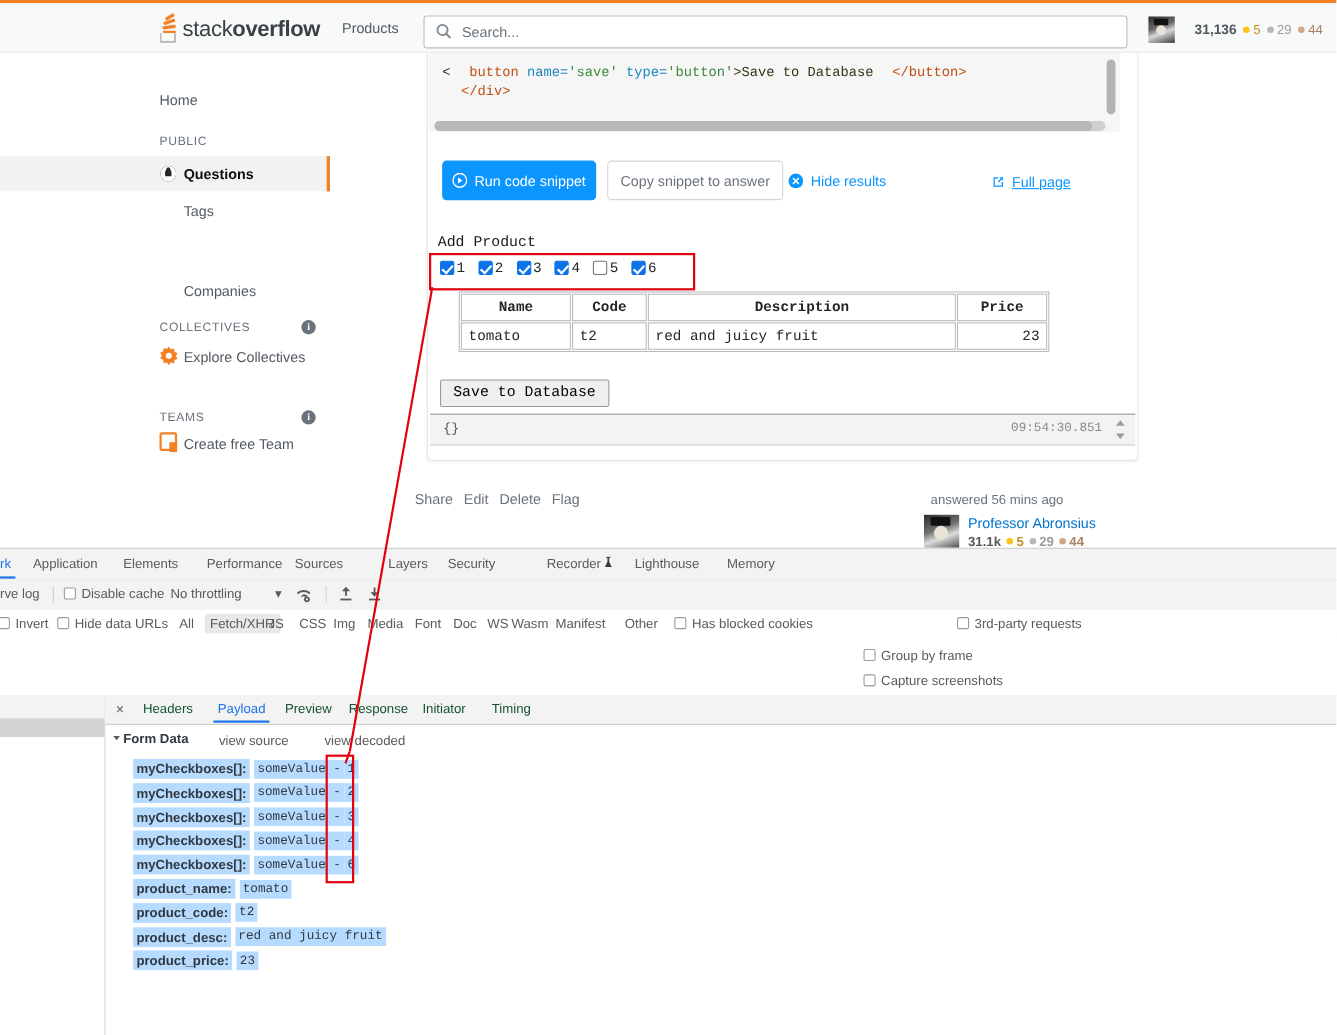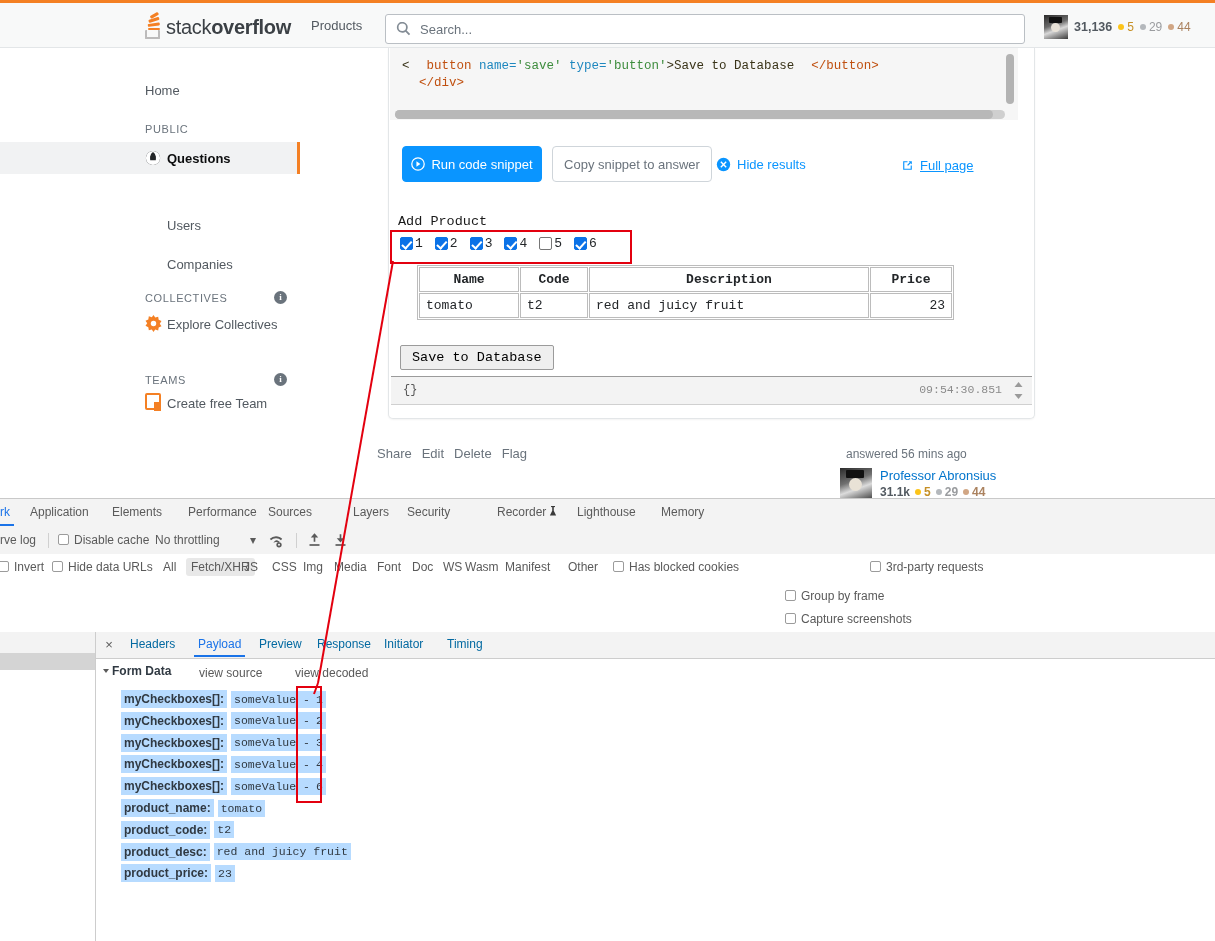--- a/index.html
+++ b/index.html
@@ -28,21 +28,21 @@
     border:1px solid #babfc4;border-radius:3px;background:#fff;}
   #so-search-icon{position:absolute;left:10px;top:6px;width:15px;height:15px;}
   #so-search-input{position:absolute;left:32px;top:0;width:594px;height:26px;border:none;outline:none;
     font-family:"Liberation Sans",sans-serif;font-size:13px;color:#3b4045;background:transparent;}
   #so-search-input::placeholder{color:#6a737c;}
   #so-user{position:absolute;left:1044px;top:11px;height:26px;display:flex;align-items:center;gap:6px;}
   .avatar-sm{width:24px;height:24px;background:#555;position:relative;overflow:hidden;flex:none;
     background:linear-gradient(160deg,#2b2b2b 0%,#6a6a6a 40%,#d8d8d8 60%,#3a3a3a 100%);}
   .avatar-sm::before{content:"";position:absolute;left:5px;top:2px;width:13px;height:6px;background:#111;border-radius:1px;}
   .avatar-sm::after{content:"";position:absolute;left:7px;top:8px;width:9px;height:9px;background:#e8e2d8;border-radius:50%;}
-  #rep{font-size:12.5px;font-weight:bold;color:#525960;}
+  #rep{font-size:12.5px;font-weight:bold;color:#525960;margin-left:12px;}
   .badge-chip{font-size:12px;color:#848d95;display:inline-flex;align-items:center;gap:3px;}
   .dot{width:6px;height:6px;border-radius:50%;display:inline-block;}
   .dot.gold{background:#fcc419;}
   .dot.silver{background:#b4b8bc;}
   .dot.bronze{background:#d1a684;}
   .badge-chip.gold{color:#c69026;}
   .badge-chip.silver{color:#9a9c9f;}
   .badge-chip.bronze{color:#ab825f;}
 
   
@@ -141,21 +141,21 @@
 
   #dt-optsbar{position:absolute;left:0;top:81px;width:1215px;height:52px;background:#fff;border-bottom:1px solid #cdcdcd;}
   .opt{position:absolute;height:20px;line-height:20px;font-size:12px;color:#5a5a5a;}
 
   #dt-reqlist{position:absolute;left:0;top:133px;width:95px;height:310px;background:#fff;border-right:1px solid #cdcdcd;}
   #dt-reqlist-head{position:absolute;left:0;top:0;width:95px;height:21px;background:#f3f3f3;border-bottom:1px solid #dcdcdc;}
   #dt-reqlist-sel{position:absolute;left:0;top:21px;width:95px;height:17px;background:#d4d4d4;}
 
   #dt-detail{position:absolute;left:96px;top:133px;width:1119px;height:310px;background:#fff;}
   #dt-detail-tabs{position:absolute;left:0;top:0;width:1119px;height:26px;background:#f3f3f3;border-bottom:1px solid #cdcdcd;}
-  .dtab{position:absolute;top:0;height:25px;line-height:25px;font-size:12px;color:#0369a1;padding:0 8px;cursor:pointer;}
+  .dtab{position:absolute;top:0;height:25px;line-height:25px;font-size:12px;color:#14532d;padding:0 8px;cursor:pointer;}
   .dtab.active{color:#1a73e8;}
   .dtab.active::after{content:"";position:absolute;left:4px;right:4px;bottom:0;height:2px;background:#1a73e8;}
   #dt-close{position:absolute;left:4px;top:4px;width:18px;height:18px;line-height:18px;text-align:center;font-size:13px;color:#5a5a5a;cursor:pointer;}
 
   #formdata-hdr{position:absolute;left:8px;top:32px;height:18px;font-size:12px;font-weight:bold;color:#303942;}
   .tri{display:inline-block;width:0;height:0;border-left:4.5px solid #5a5a5a;border-top:3.5px solid transparent;
     border-bottom:3.5px solid transparent;margin-right:4px;vertical-align:1px;transform:rotate(90deg);}
   .fd-link{font-size:12px;color:#5a5a5a;cursor:pointer;}
 
   .fd-row{position:absolute;left:0;height:20px;display:flex;align-items:center;font-size:12px;white-space:nowrap;}
@@ -216,22 +216,22 @@
       <span class="lbl" style="left:145px;">Home</span>
     </div>
   <div class="nav-head" style="top:75px;left:145px;">PUBLIC</div>
   <div class="nav-item nav-active" style="top:94px;">
     <svg class="globe-icon" viewBox="0 0 18 18">
         <circle cx="9" cy="9" r="8" fill="#242729"></circle>
         <path d="M9 1a8 8 0 000 16A8 8 0 009 1zm0 1.4c1 0 2.3 1.6 2.8 4H6.2c.5-2.4 1.8-4 2.8-4zM5.9 6.4h6.2c.1.8.2 1.7.2 2.6s-.1 1.8-.2 2.6H5.9c-.1-.8-.2-1.7-.2-2.6s.1-1.8.2-2.6z" fill="#fff"></path>
       </svg>
     <span class="lbl" style="left:167px;">Questions</span>
   </div>
-  <div class="nav-item" style="top:161px;">
-      <span class="lbl" style="left:167px;">Users</span>
+  <div class="nav-item" style="top:127px;">
+      <span class="lbl" style="left:167px;">Tags</span>
     </div>
   <div class="nav-item" style="top:195px;">
       <span class="lbl" style="left:167px;margin-top:11px;">Companies</span>
     </div>
 
   <div class="nav-head" style="top:244px;left:145px;">COLLECTIVES</div>
   <span class="info-i" style="left:274px;top:243px;">i</span>
   <div class="nav-item" style="top:260px;">
     <svg class="collectives-gear" viewBox="0 0 20 20">
         <path d="M10 0l2 3 3.5-.9.6 3.6 3.3 1.5-2 3 2 3-3.3 1.5-.6 3.6L12 17l-2 3-2-3-3.5.9-.6-3.6L.6 12.7l2-3-2-3L3.9 5.2l.6-3.6L8 2.5z" fill="#f48024"></path>

